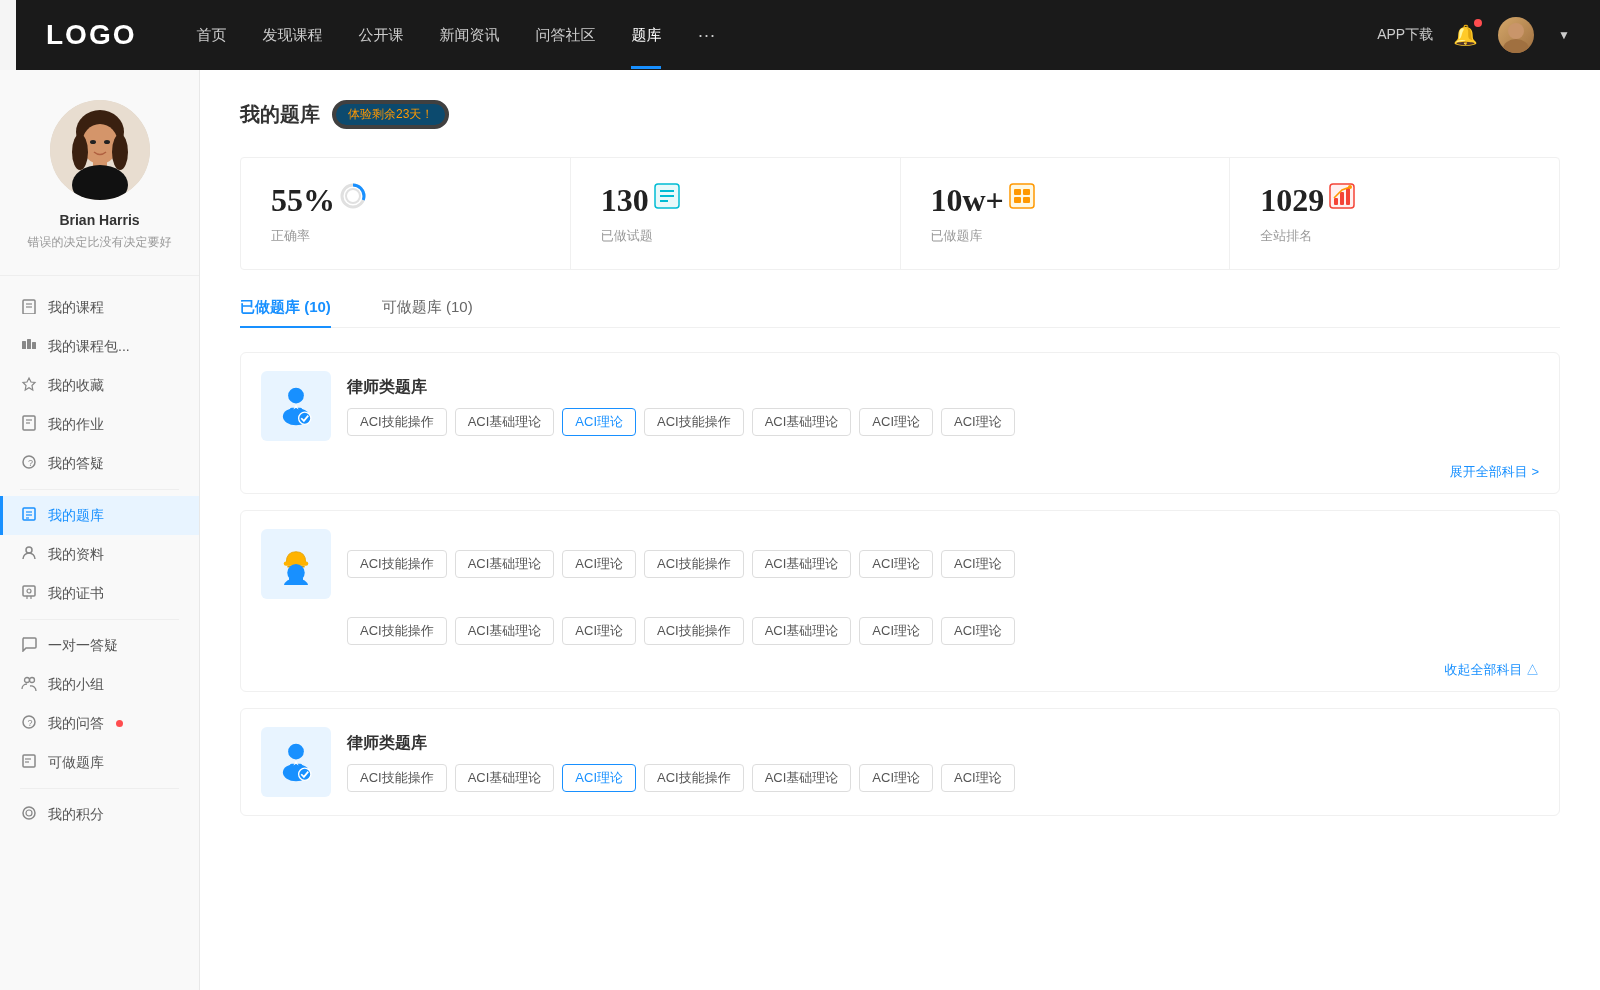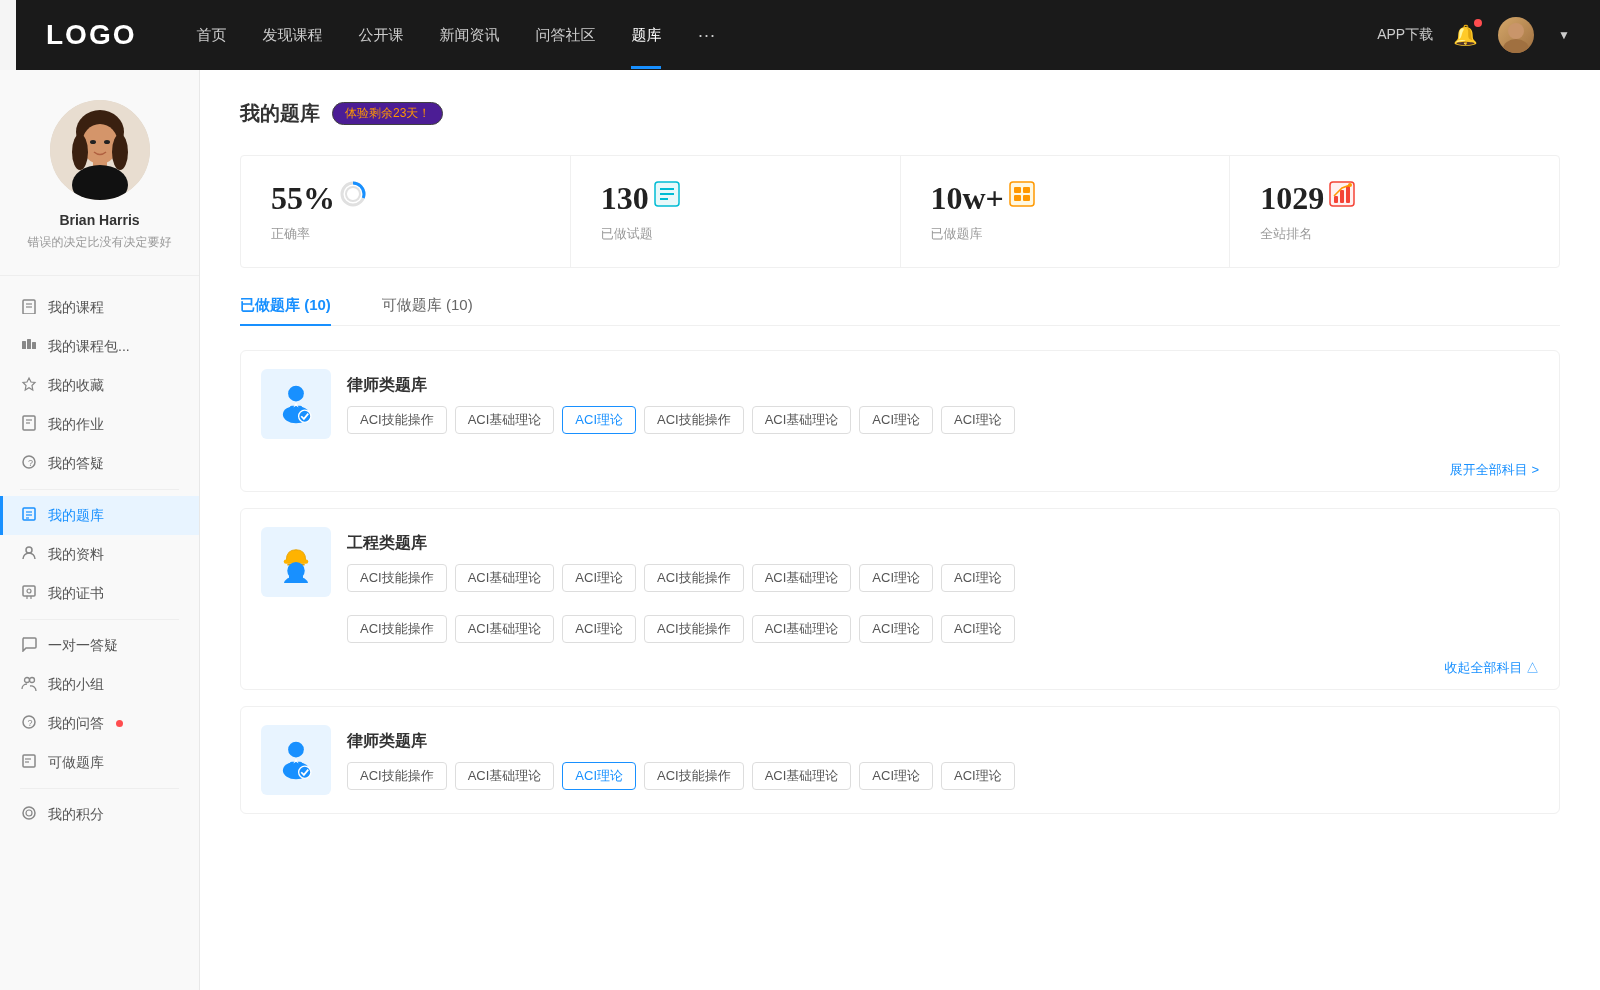--- a/index.html
+++ b/index.html
@@ -191,23 +191,23 @@
       align-items: center;
       gap: 12px;
       margin-bottom: 28px;
     }
     .page-title {
       font-size: 20px;
       font-weight: 600;
       color: #333;
     }
     .trial-badge {
-      background: #4c1d95;
+      background: #0c4a6e;
       color: #ff9800;
-      border: 1px solid #404040;
+      border: 4px solid #404040;
       border-radius: 20px;
       padding: 2px 12px;
       font-size: 12px;
     }
 
     
     .stats-row {
       display: flex;
       gap: 0;
       margin-bottom: 28px;
@@ -650,21 +650,20 @@
             <rect x="7" y="21" width="28" height="5" rx="2.5" fill="#ffb300"></rect>
             <rect x="11" y="26" width="20" height="2" rx="1" fill="#e6a000"></rect>
 
             <ellipse cx="21" cy="34" rx="10" ry="10" fill="#1890ff"></ellipse>
 
             <ellipse cx="21" cy="50" rx="14" ry="10" fill="#1890ff"></ellipse>
             <rect x="13" y="40" width="16" height="10" fill="#1890ff"></rect>
           </svg>
         </div>
         <div style="flex:1">
-          <div class="bank-title">工程类题库</div>
           <div class="bank-tags">
             <span class="bank-tag">ACI技能操作</span>
             <span class="bank-tag">ACI基础理论</span>
             <span class="bank-tag">ACI理论</span>
             <span class="bank-tag">ACI技能操作</span>
             <span class="bank-tag">ACI基础理论</span>
             <span class="bank-tag">ACI理论</span>
             <span class="bank-tag">ACI理论</span>
           </div>
         </div>

